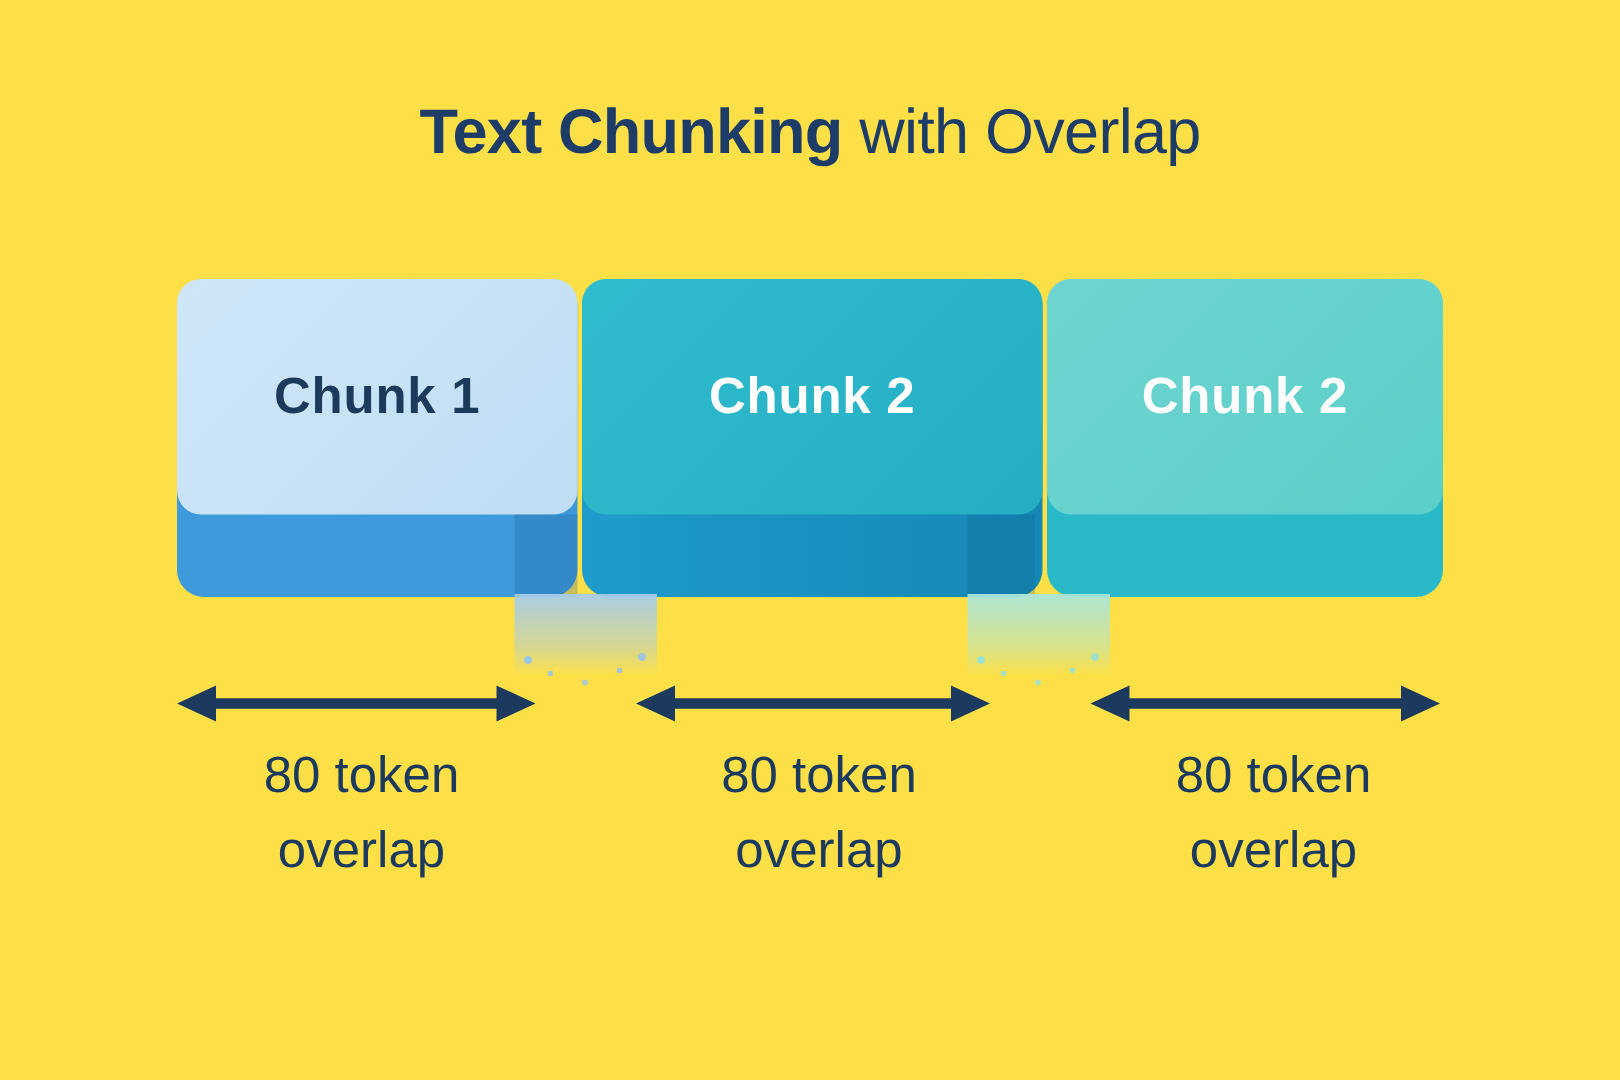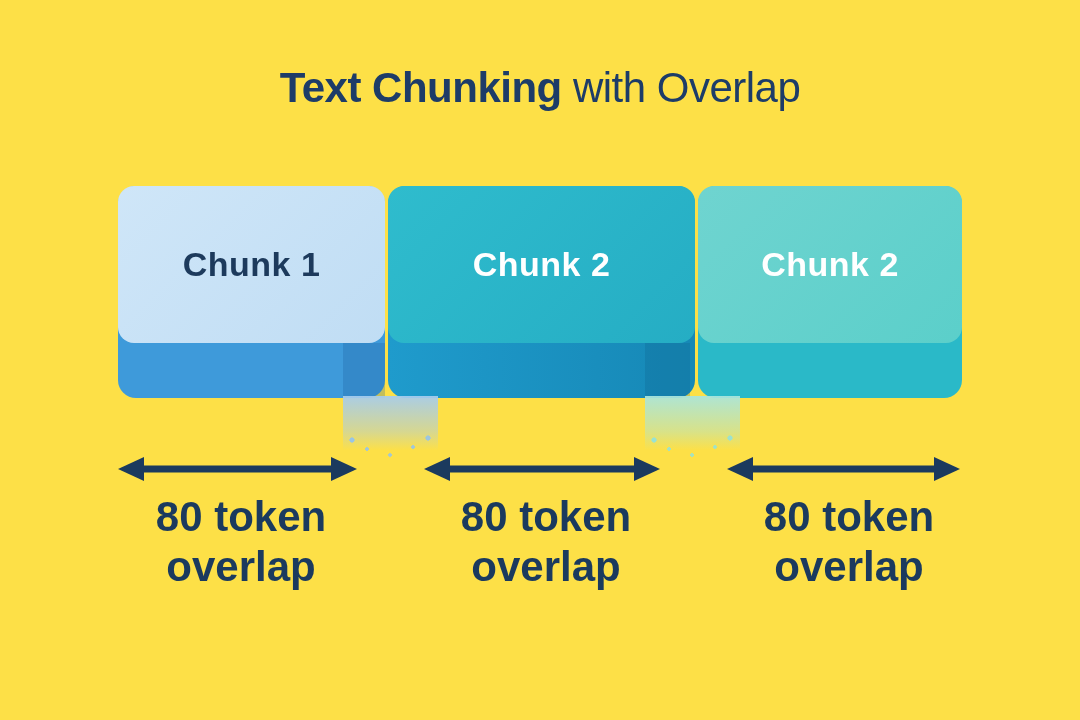--- a/index.html
+++ b/index.html
@@ -74,21 +74,21 @@
   .arrow{position:absolute;top:454px;height:30px;color:#1b3a5e;}
   #arrow1{left:118px;width:239px;}
   #arrow2{left:424px;width:236px;}
   #arrow3{left:727px;width:233px;}
   .arrow svg{display:block;width:100%;height:100%;}
 
   
   .olabel{
     position:absolute;top:492px;width:240px;
     text-align:center;color:#1b3a5e;
-    font-size:42px;font-weight:700;line-height:50px;
+    font-size:34px;font-weight:400;line-height:50px;
   }
   #olabel1{left:121px;}
   #olabel2{left:426px;}
   #olabel3{left:729px;}
 </style>
 </head>
 <body>
 
 <div class="stage">
 

